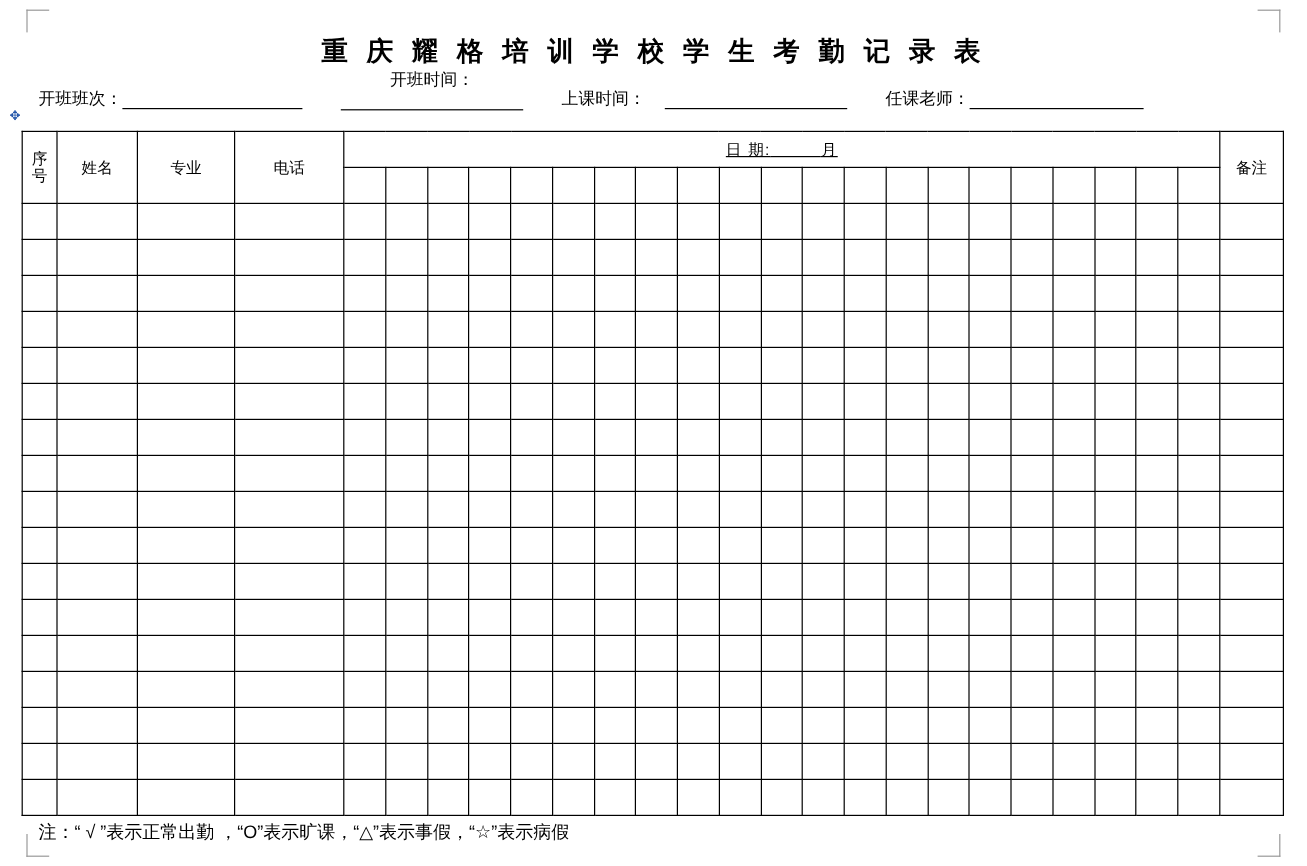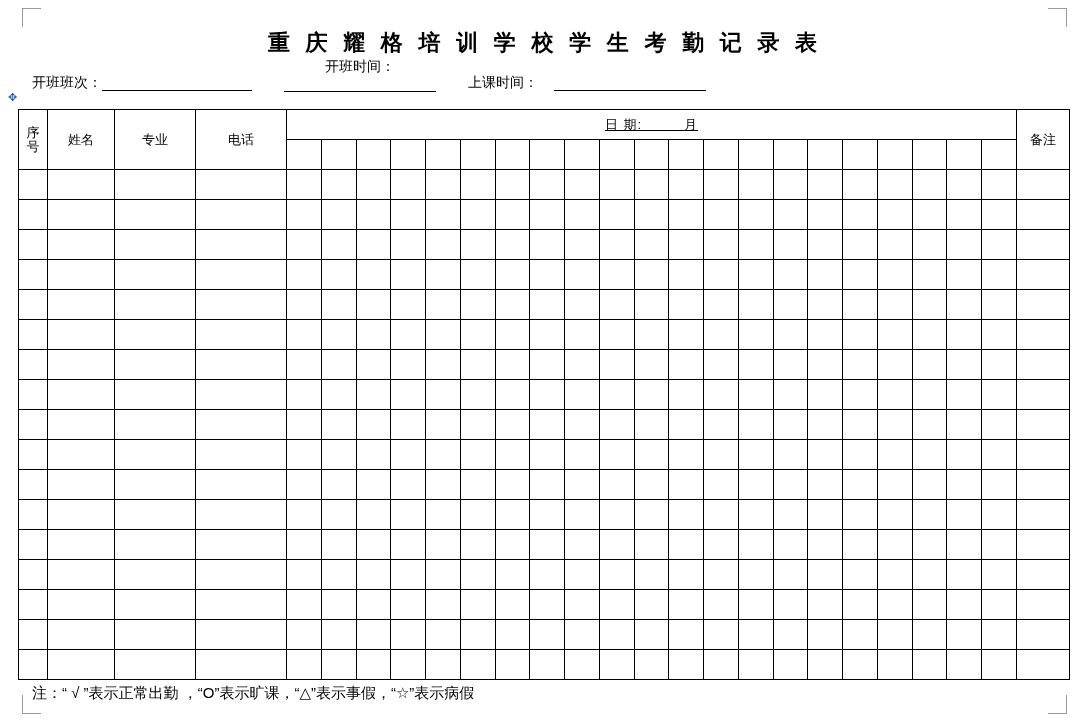--- a/index.html
+++ b/index.html
@@ -161,20 +161,24 @@
       <span class="blank"></span>
     </span>
     <span class="meta-field m2">
       <span class="lbl">开班时间：</span>
       <span class="blank"></span>
     </span>
     <span class="meta-field m3">
       <span class="lbl">上课时间：</span>
       <span class="blank"></span>
     </span>
+    <span class="meta-field m4">
+      <span class="lbl">任课老师：</span>
+      <span class="blank"></span>
+    </span>
   </div>
 
   <div class="anchor-mark">✥</div>
 
   <table class="sheet">
     <tbody>
       <tr>
         <td class="hd seq" rowspan="2">
 
         <span class="v">序</span>

